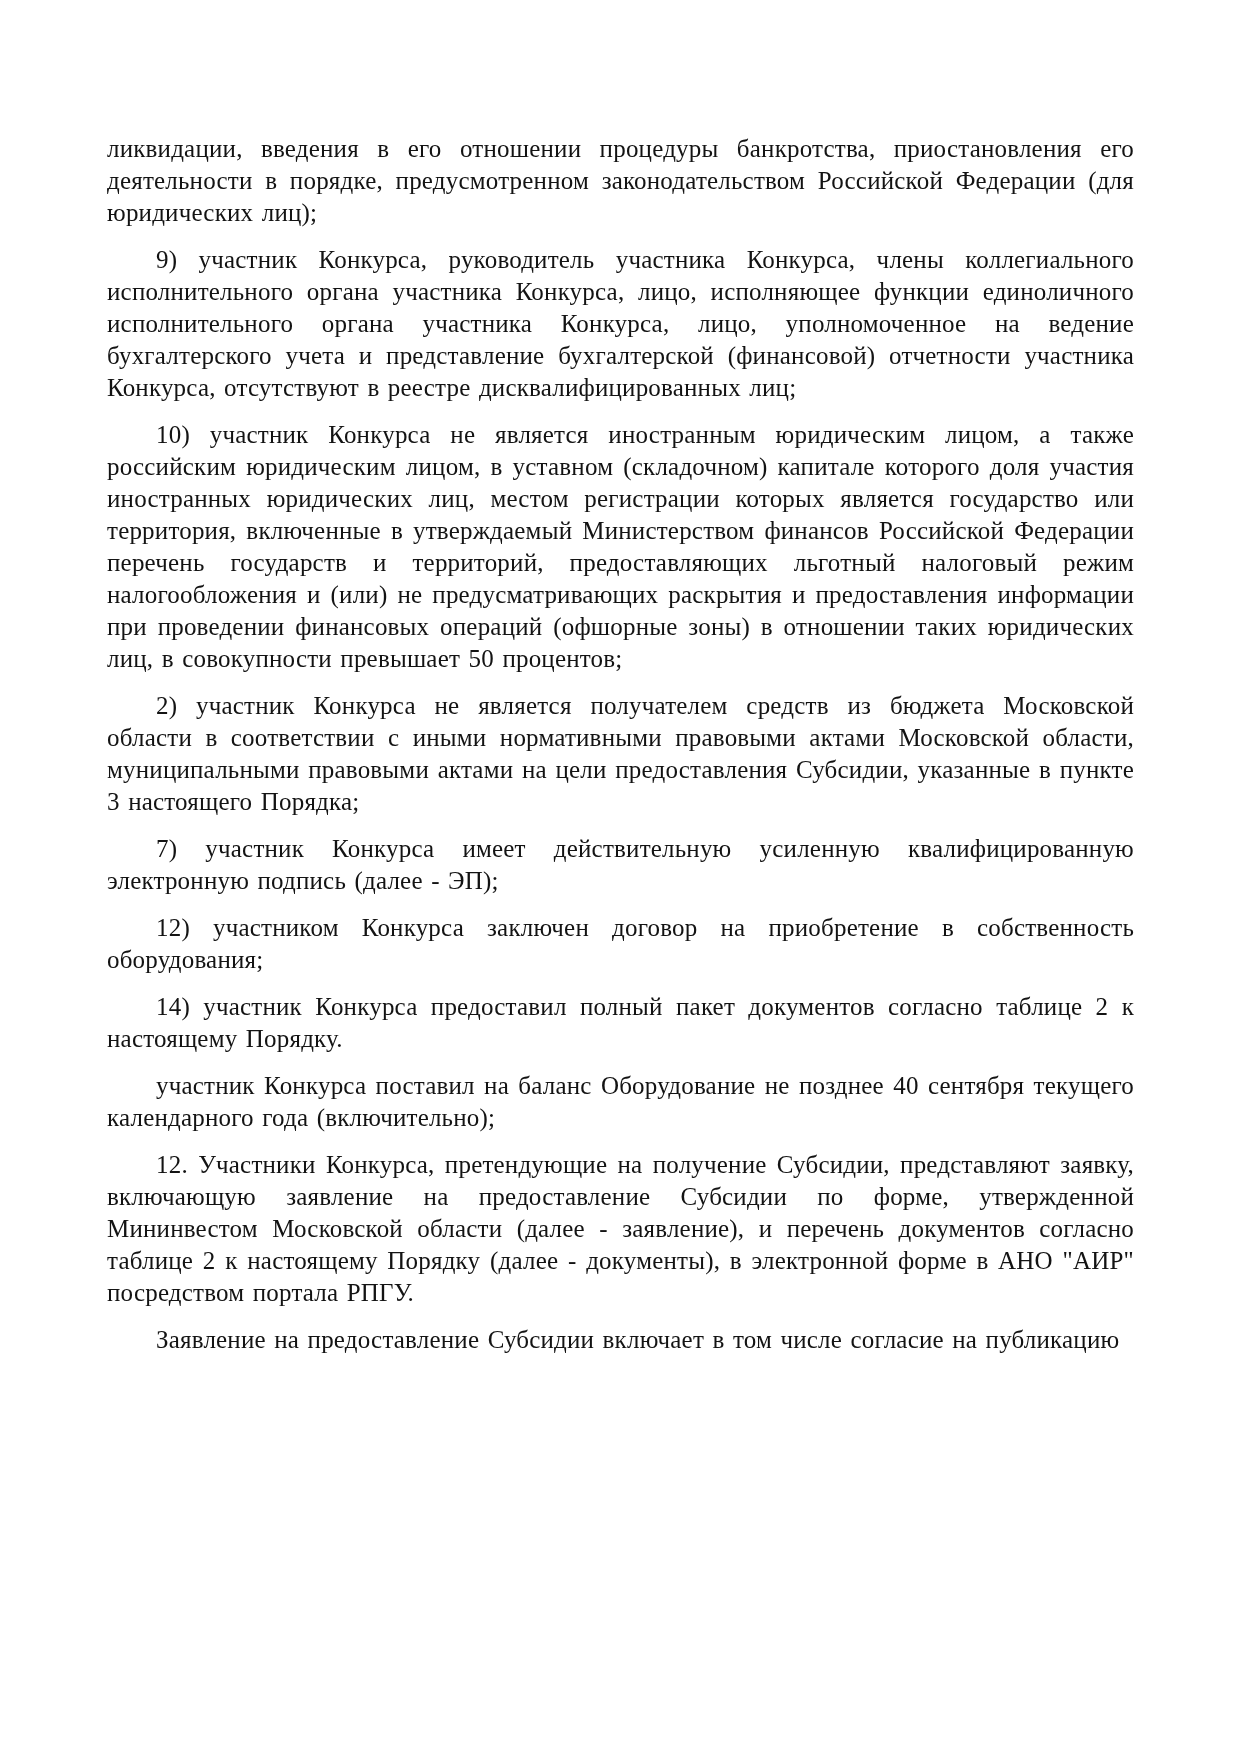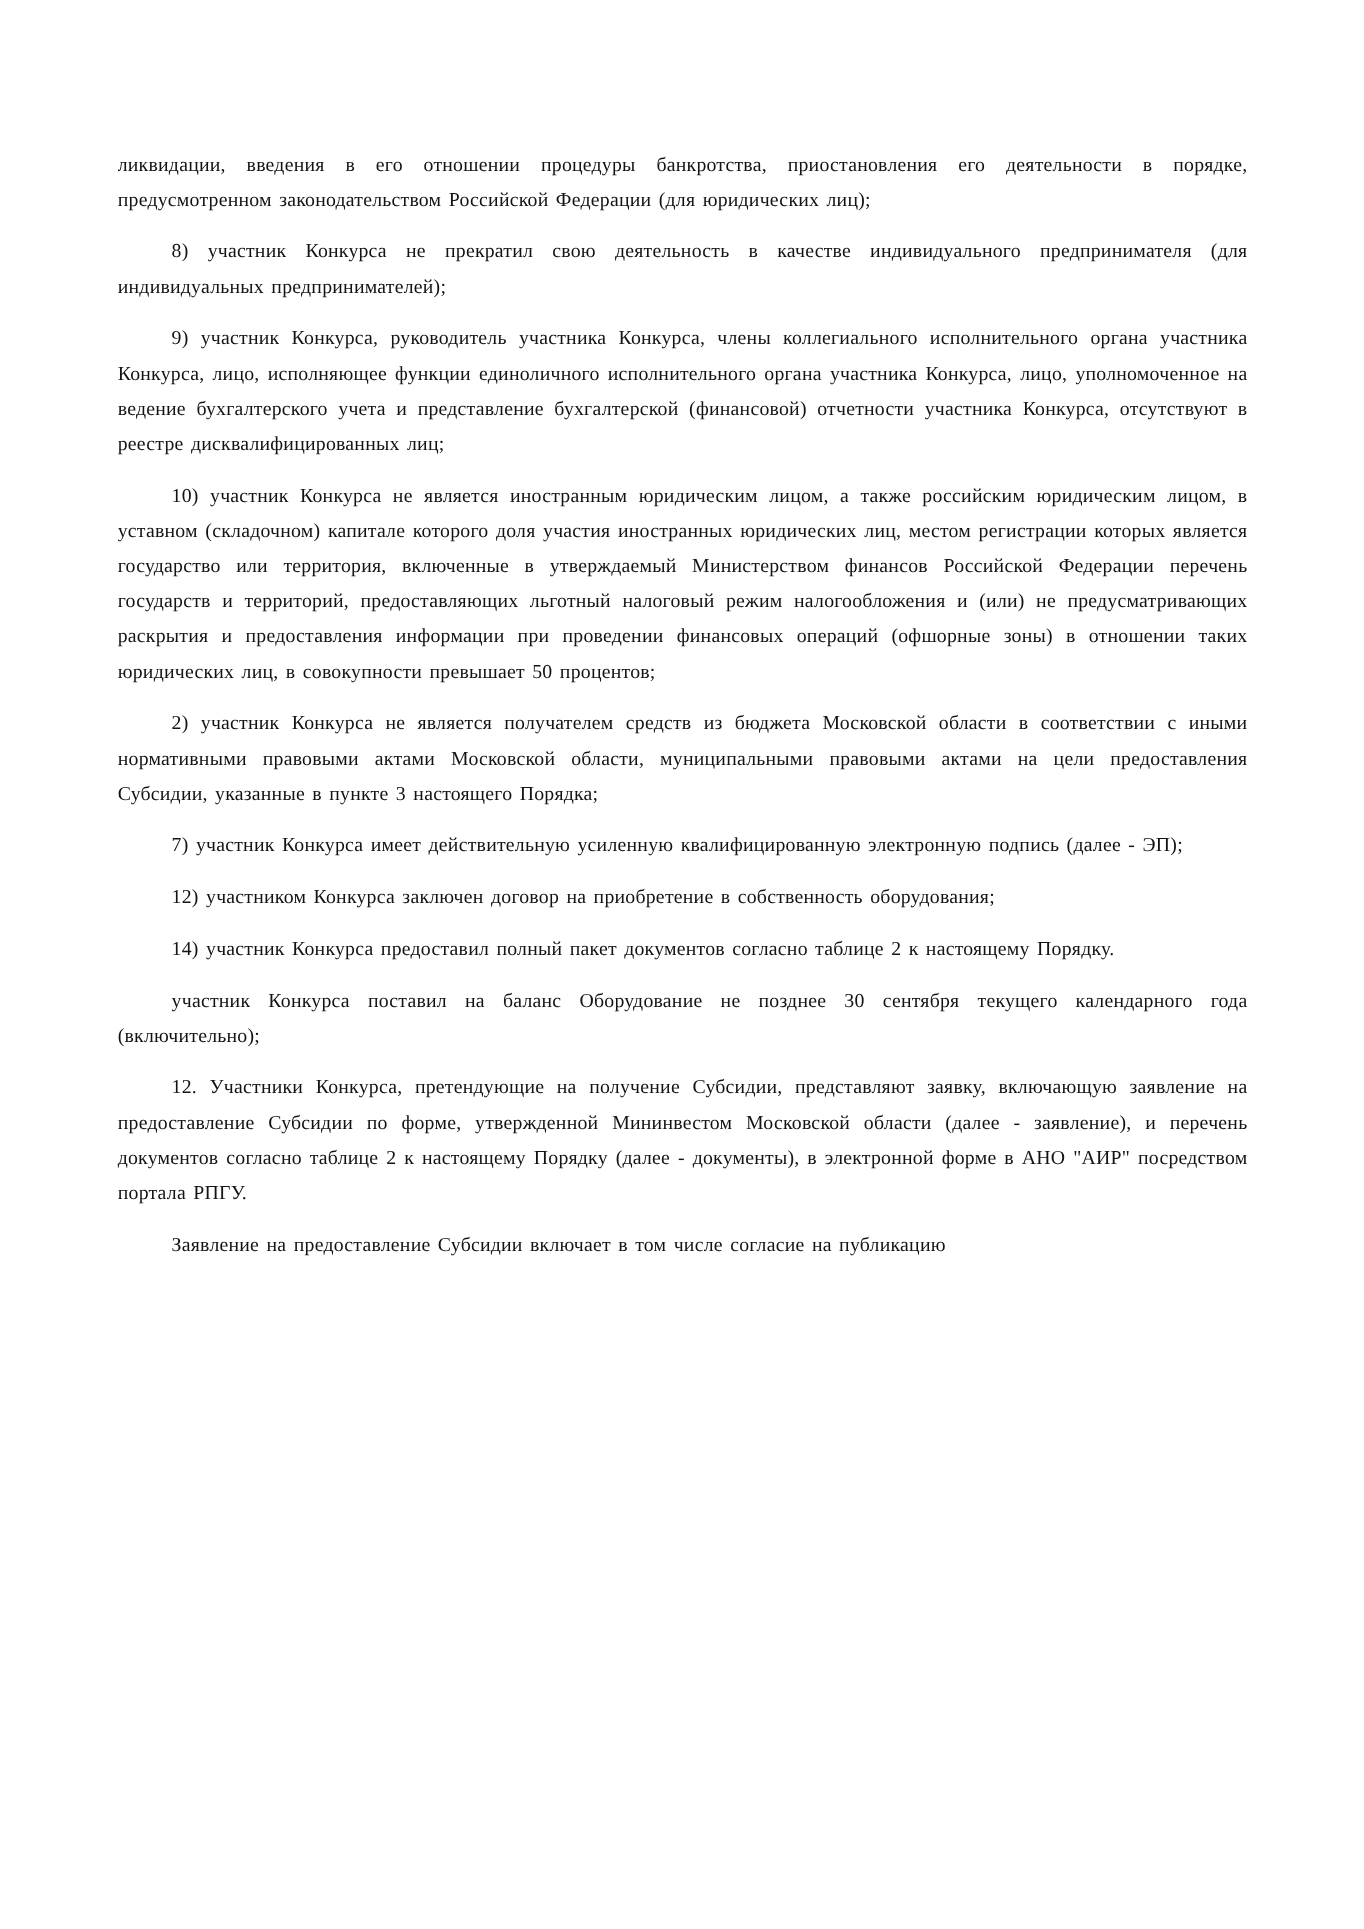--- a/index.html
+++ b/index.html
@@ -13,41 +13,40 @@
     height: 1754px;
     background: #ffffff;
     box-sizing: border-box;
     padding: 133px 106px 60px 107px;
     font-family: "Liberation Serif", "DejaVu Serif", serif;
     color: #131313;
     overflow: hidden;
   }
   .doc-body p {
     margin: 0 0 15px 0;
-    font-size: 18px;
+    font-size: 25px;
     line-height: 32px;
     text-align: justify;
     text-indent: 49px;
     letter-spacing: 0.2px;
     word-spacing: 2px;
   }
   .doc-body p.no-indent {
     text-indent: 0;
   }
 </style>
 </head>
 <body>
 
 <div class="page">
   <div class="doc-body">
     <p class="no-indent">ликвидации, введения в его отношении процедуры банкротства, приостановления его деятельности в порядке, предусмотренном законодательством Российской Федерации (для юридических лиц);</p>
-    <p>8) участник Конкурса не прекратил свою деятельность в качестве индивидуального предпринимателя (для индивидуальных предпринимателей);</p>
     <p>9) участник Конкурса, руководитель участника Конкурса, члены коллегиального исполнительного органа участника Конкурса, лицо, исполняющее функции единоличного исполнительного органа участника Конкурса, лицо, уполномоченное на ведение бухгалтерского учета и представление бухгалтерской (финансовой) отчетности участника Конкурса, отсутствуют в реестре дисквалифицированных лиц;</p>
     <p>10) участник Конкурса не является иностранным юридическим лицом, а также российским юридическим лицом, в уставном (складочном) капитале которого доля участия иностранных юридических лиц, местом регистрации которых является государство или территория, включенные в утверждаемый Министерством финансов Российской Федерации перечень государств и территорий, предоставляющих льготный налоговый режим налогообложения и (или) не предусматривающих раскрытия и предоставления информации при проведении финансовых операций (офшорные зоны) в отношении таких юридических лиц, в совокупности превышает 50 процентов;</p>
     <p>2) участник Конкурса не является получателем средств из бюджета Московской области в соответствии с иными нормативными правовыми актами Московской области, муниципальными правовыми актами на цели предоставления Субсидии, указанные в пункте 3 настоящего Порядка;</p>
     <p>7) участник Конкурса имеет действительную усиленную квалифицированную электронную подпись (далее - ЭП);</p>
     <p>12) участником Конкурса заключен договор на приобретение в собственность оборудования;</p>
     <p>14) участник Конкурса предоставил полный пакет документов согласно таблице 2 к настоящему Порядку.</p>
-    <p>участник Конкурса поставил на баланс Оборудование не позднее 30 сентября текущего календарного года (включительно);</p>
+    <p>участник Конкурса поставил на баланс Оборудование не позднее 40 сентября текущего календарного года (включительно);</p>
     <p>12. Участники Конкурса, претендующие на получение Субсидии, представляют заявку, включающую заявление на предоставление Субсидии по форме, утвержденной Мининвестом Московской области (далее - заявление), и перечень документов согласно таблице 2 к настоящему Порядку (далее - документы), в электронной форме в АНО "АИР" посредством портала РПГУ.</p>
     <p>Заявление на предоставление Субсидии включает в том числе согласие на публикацию</p>
   </div>
 </div>
 
 </body></html>

